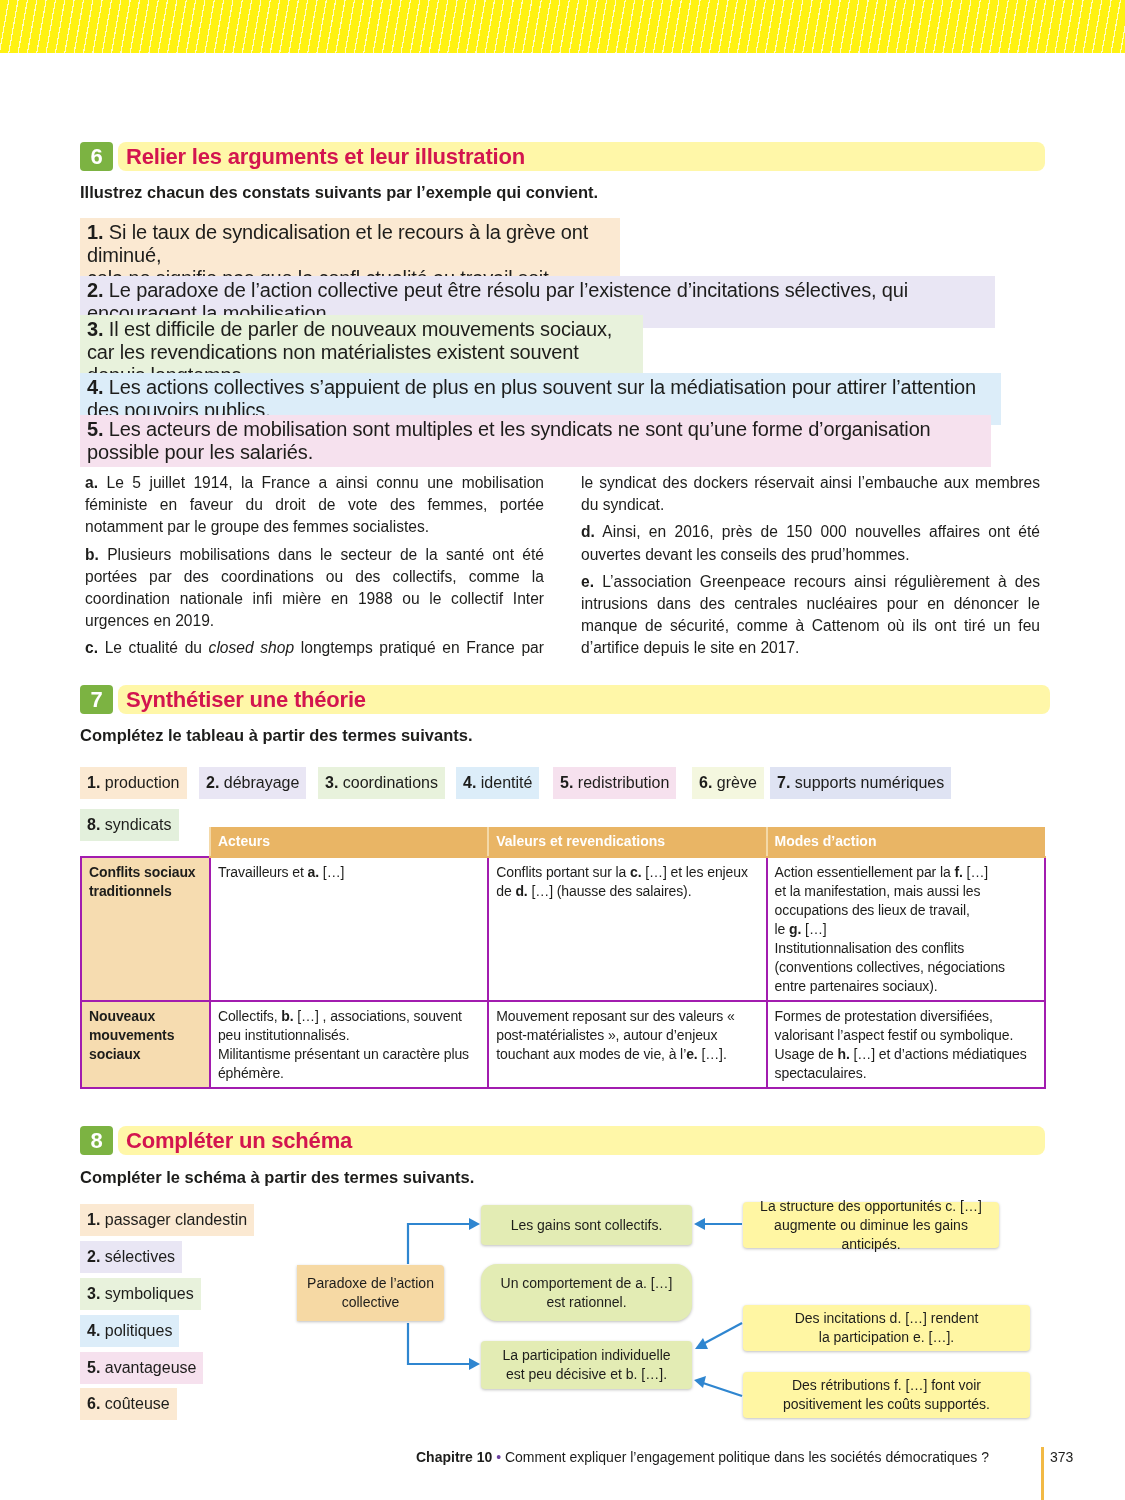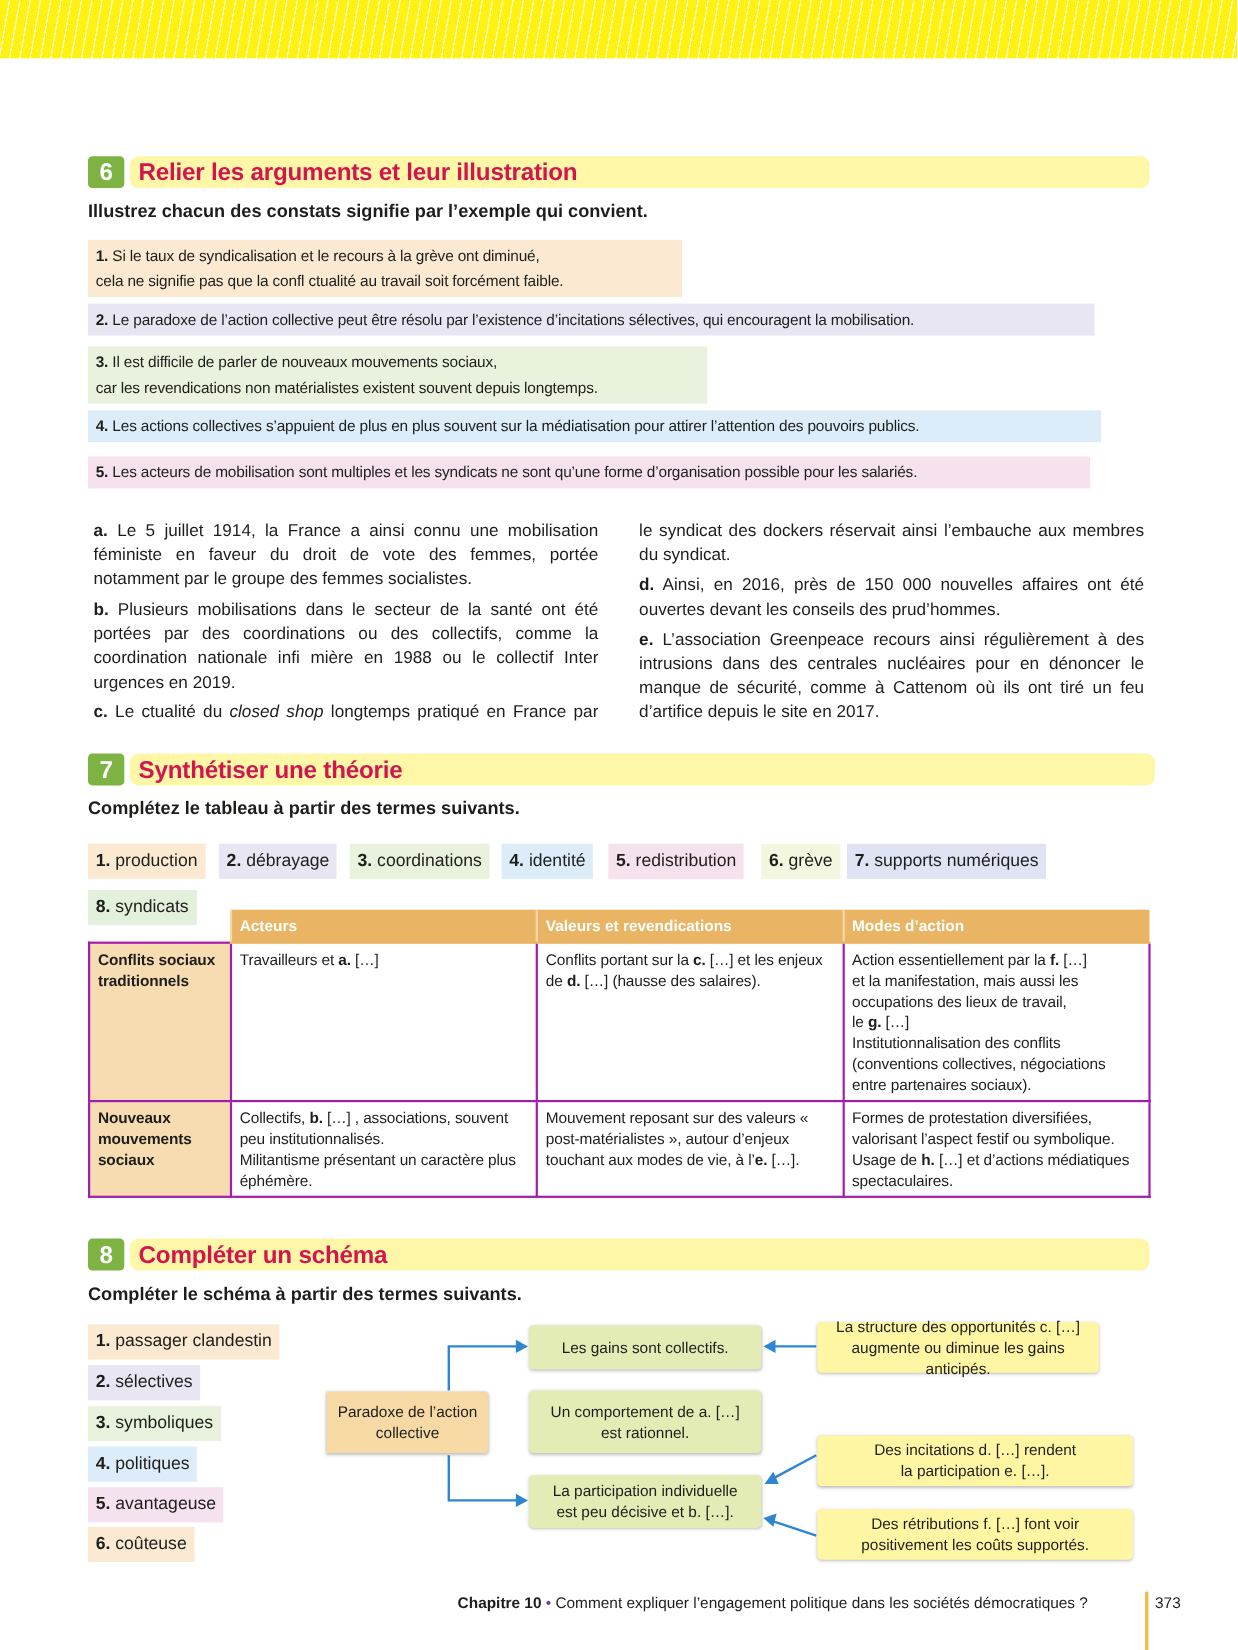--- a/index.html
+++ b/index.html
@@ -24,21 +24,21 @@
     position: absolute; left: 38px; top: 0; right: 0; height: 29px;
     background: #fff7a8; border-radius: 8px;
   }
   .ex-title {
     position: absolute; left: 8px; top: 1px; font-size: 22px; font-weight: bold;
     color: #d3154f; line-height: 27px; letter-spacing: -0.2px;
   }
   .instr { position: absolute; left: 80px; font-size: 16.5px; font-weight: bold; color: #1d1d1b; }
 
   .stmt {
-    position: absolute; left: 80px; padding: 3px 7px; font-size: 14px; line-height: 23px;
+    position: absolute; left: 80px; padding: 3px 7px; font-size: 20px; line-height: 23px;
     letter-spacing: -0.15px;
   }
   .stmt b { font-weight: bold; }
 
   .col-text {
     position: absolute; font-size: 15.6px; line-height: 22.2px; text-align: justify;
     width: 469px;
   }
   .col-text p { margin: 5px; }
   .col-text b { font-weight: bold; }
@@ -90,21 +90,21 @@
 <body>
 
 <div class="top-band"></div>
 
 <div class="ex-head" style="top:142px;">
   <div class="ex-num">6</div>
   <div class="ex-title-bar">
     <span class="ex-title">Relier les arguments et leur illustration</span>
   </div>
 </div>
-<div class="instr" style="top:183px;">Illustrez chacun des constats signifie par l’exemple qui convient.</div>
+<div class="instr" style="top:183px;">Illustrez chacun des constats suivants par l’exemple qui convient.</div>
 
 <div class="stmt" style="top:218px; width:540px; background:#fbe9d2;">
   <b>1.</b> <span>Si le taux de syndicalisation et le recours à la grève ont diminué,</span><br>
   <span>cela ne signifie pas que la confl ctualité au travail soit forcément faible.</span>
 </div>
 <div class="stmt" style="top:276px; width:915px; background:#e9e6f4;">
   <b>2.</b> <span>Le paradoxe de l’action collective peut être résolu par l’existence d’incitations sélectives, qui encouragent la mobilisation.</span>
 </div>
 <div class="stmt" style="top:315px; width:563px; background:#e8f2dc;">
   <b>3.</b> <span>Il est difficile de parler de nouveaux mouvements sociaux,</span><br>
@@ -205,21 +205,21 @@
     <polygon points="694,1380 706,1376 703,1388"></polygon>
   </g>
 </svg>
 
 <div class="box orange" style="left:297px; top:1265px; width:147px; height:56px; border-radius:0 4px 4px 0;">
   <span><span>Paradoxe de l’action</span><br><span>collective</span></span>
 </div>
 <div class="box green" style="left:481px; top:1205px; width:211px; height:40px;">
   <span>Les gains sont collectifs.</span>
 </div>
-<div class="box green" style="left:481px; top:1264px; width:211px; height:57px;">
+<div class="box green" style="left:481px; top:1264px; width:211px; height:57px;border-radius:16px;">
   <span><span>Un comportement de a. […]</span><br><span>est rationnel.</span></span>
 </div>
 <div class="box green" style="left:481px; top:1341px; width:211px; height:48px;">
   <span><span>La participation individuelle</span><br><span>est peu décisive et b. […].</span></span>
 </div>
 <div class="box yellow" style="left:743px; top:1202px; width:256px; height:46px;">
   <span><span>La structure des opportunités c. […]</span><br><span>augmente ou diminue les gains anticipés.</span></span>
 </div>
 <div class="box yellow" style="left:743px; top:1305px; width:287px; height:46px;">
   <span><span>Des incitations d. […] rendent</span><br><span>la participation e. […].</span></span>

